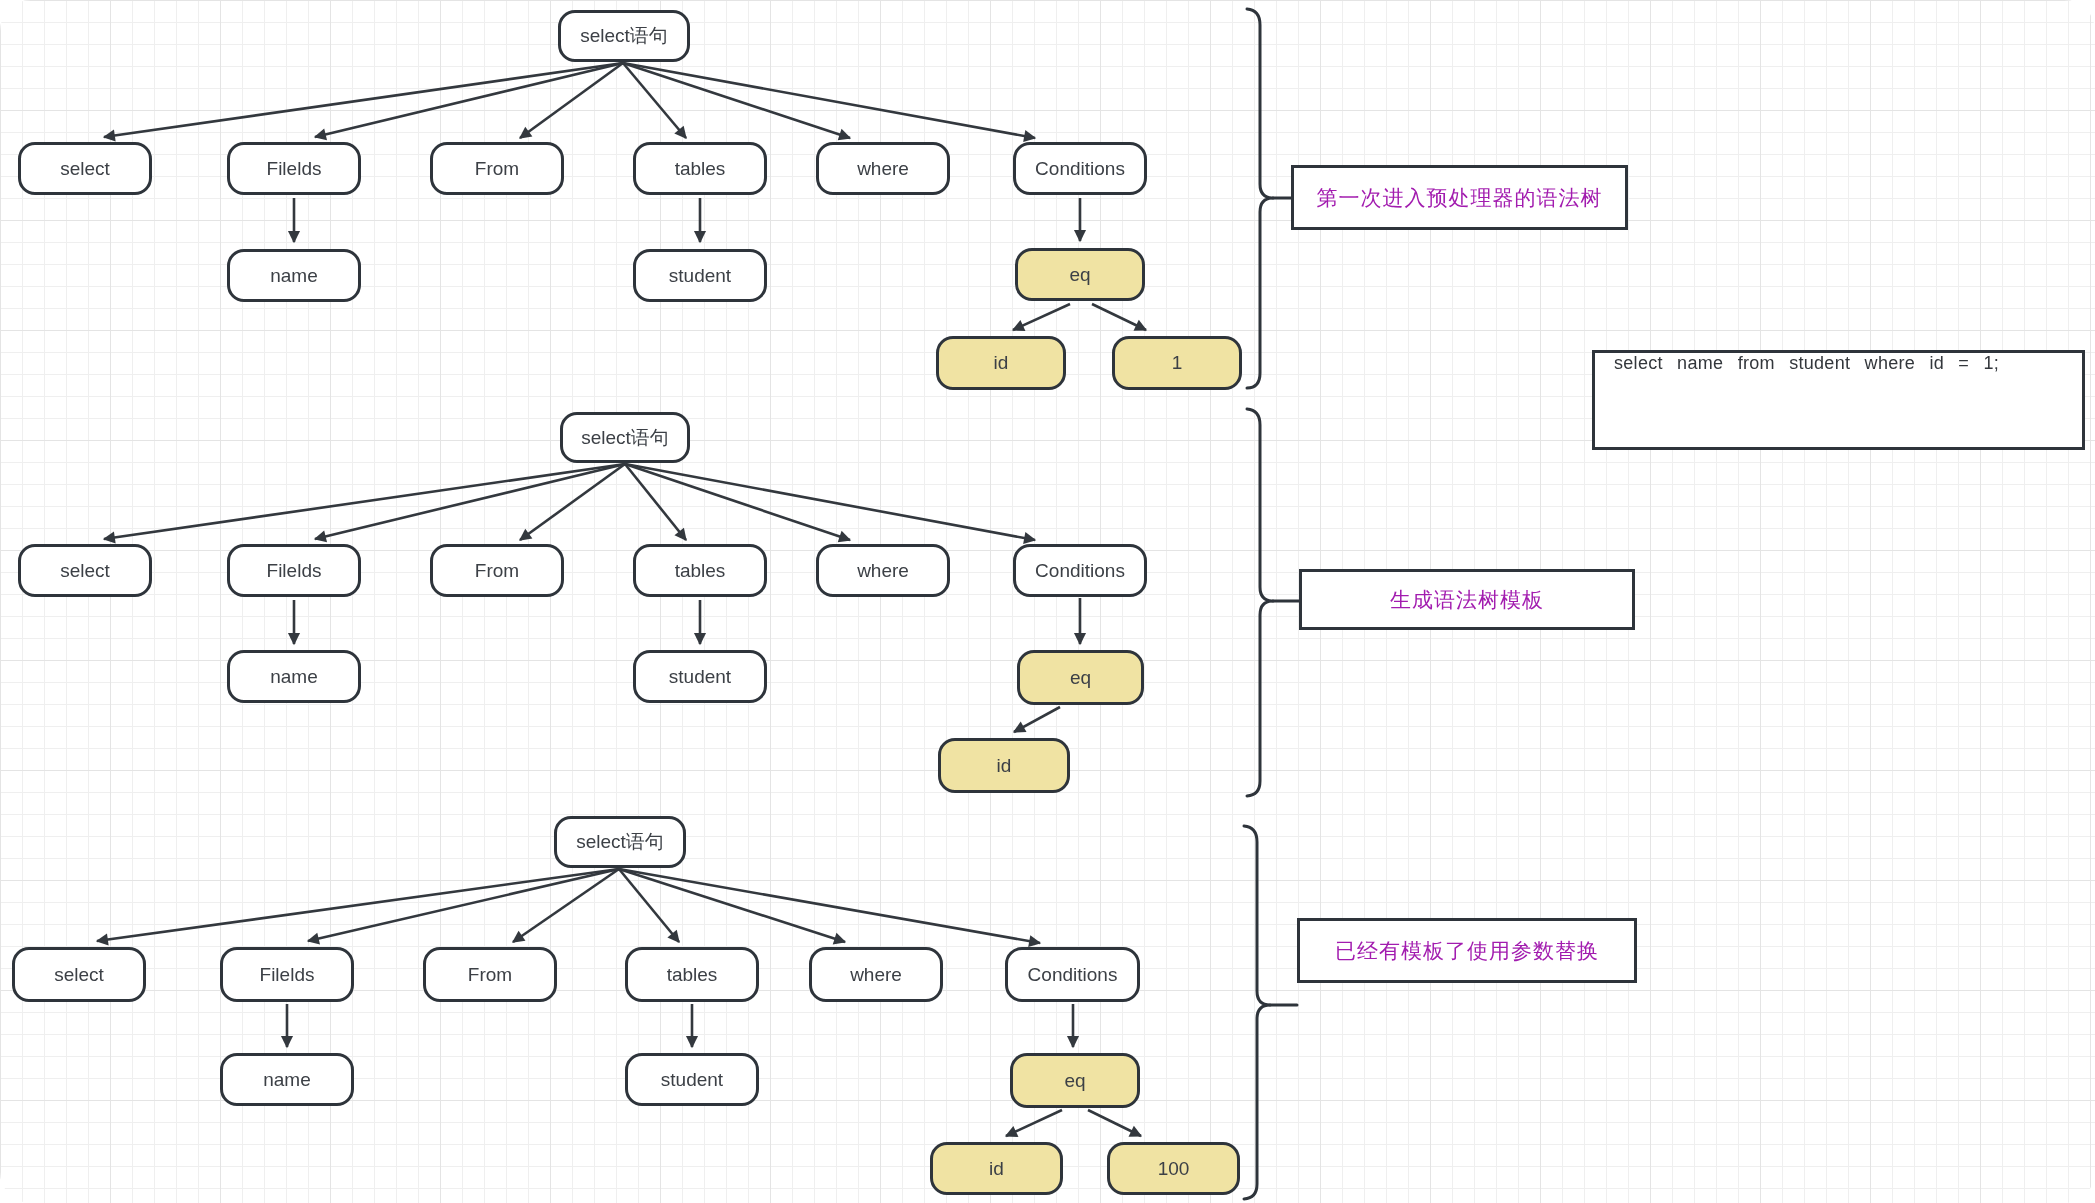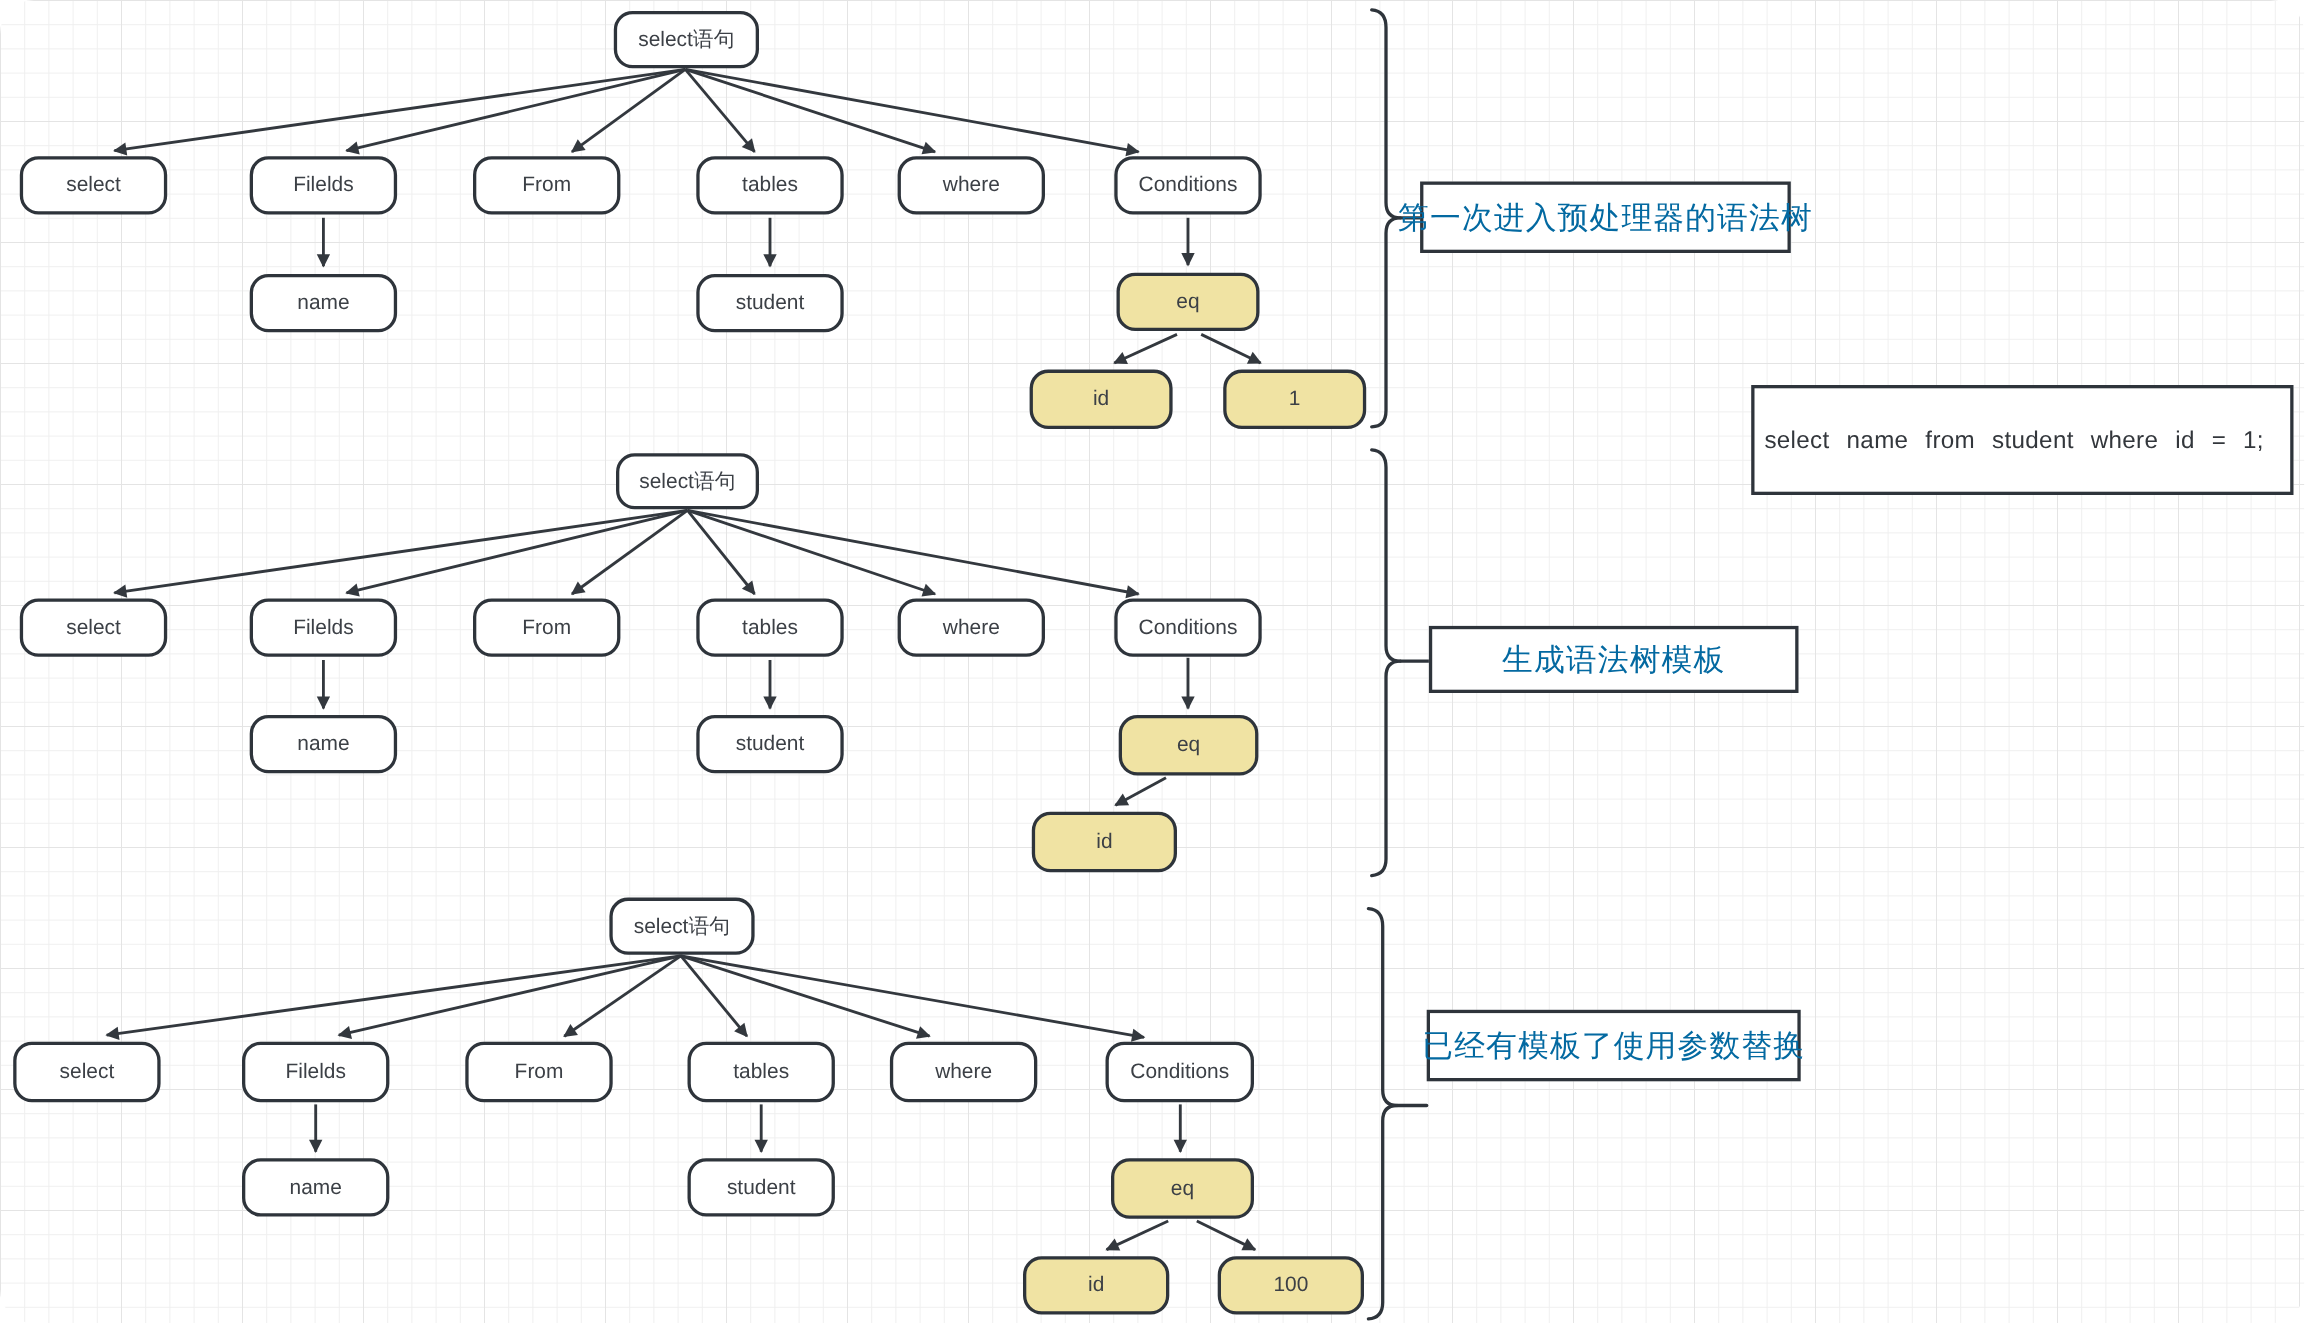--- a/index.html
+++ b/index.html
@@ -20,27 +20,27 @@
     position:absolute;box-sizing:border-box;
     background:#ffffff;border:3px solid #2e343b;border-radius:17px;
     display:flex;align-items:center;justify-content:center;
     font-size:19px;color:#3c4046;white-space:nowrap;
   }
   .node.hl{background:#f0e3a3;}
   .label-box{
     position:absolute;box-sizing:border-box;
     background:#ffffff;border:3px solid #2e343b;
     display:flex;align-items:center;justify-content:center;
-    font-size:28px;letter-spacing:1px;color:#0369a1;white-space:nowrap;
+    font-size:21px;letter-spacing:1px;color:#a21caf;white-space:nowrap;
   }
   .sql-box{
     position:absolute;box-sizing:border-box;
     background:#ffffff;border:3px solid #2e343b;
-    display:flex;align-items:center;
-    font-size:22px;color:#33373c;padding-left:9px;
+    display:flex;align-items:flex-start;
+    font-size:18px;color:#33373c;padding-left:19px;
     word-spacing:9px;letter-spacing:.3px;white-space:nowrap;
   }
 </style>
 </head>
 <body>
 
 <div class="canvas">
 
   <svg class="edges" width="2095" height="1203" viewBox="0 0 2095 1203">
     <defs>

